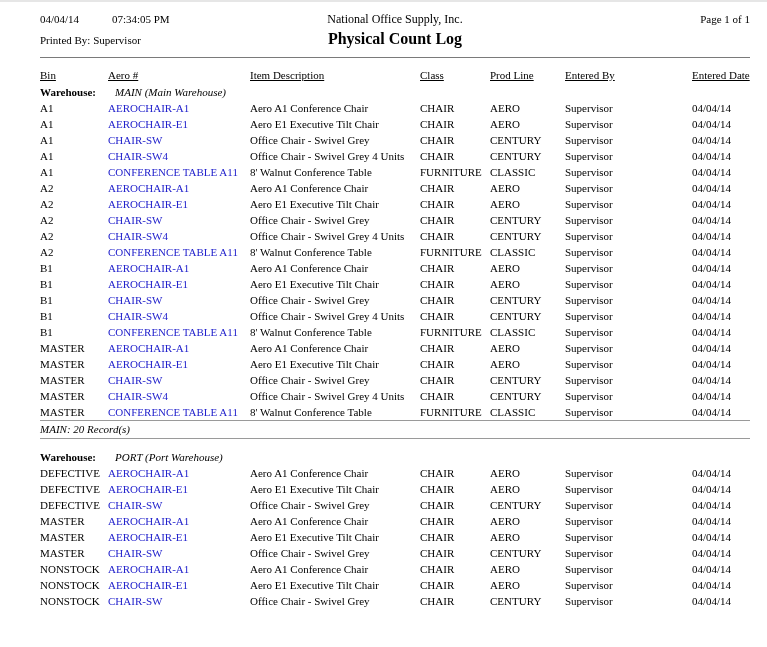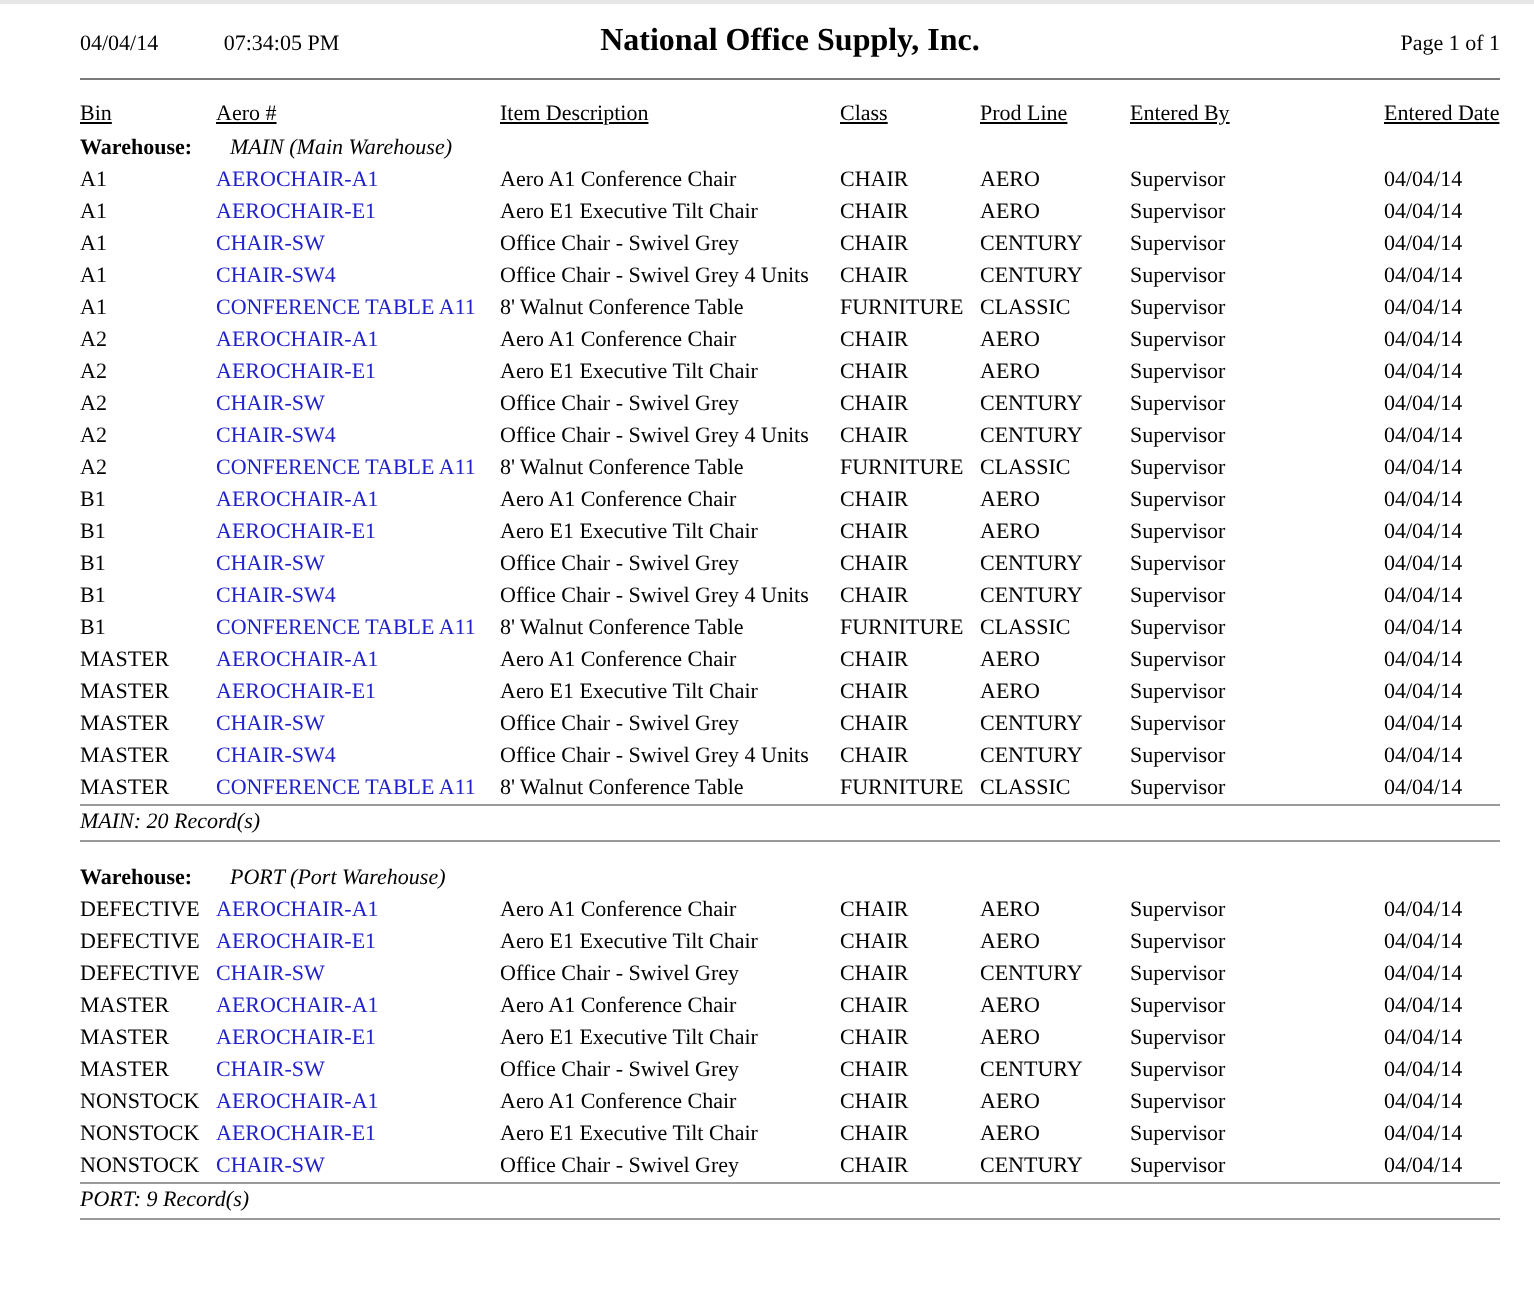--- a/index.html
+++ b/index.html
@@ -12,21 +12,21 @@
     font-size: 11px;
     color: #000000;
     border-top: 2px solid #e6e6e6;
   }
   .page { padding: 10px 17px 0 40px; }
 
   .hdr-row { display: grid; grid-template-columns: 1fr auto 1fr; align-items: baseline; }
   .hdr-left  { justify-self: start; }
   .hdr-center{ justify-self: center; text-align: center; }
   .hdr-right { justify-self: end; text-align: center; }
-  .company { font-weight: bold; font-size: 16px; }
+  .company { font-weight: normal; font-size: 12px; }
   .title   { font-weight: bold; font-size: 16px; padding-top: 3px; }
   .hdr-time { margin-left: 30px; }
 
   .divider { border-bottom: 1px solid #7a7a7a; margin-top: 9px; }
 
   .report-table { width: 710px; border-collapse: collapse; table-layout: fixed; }
   th, td { text-align: left; vertical-align: top; white-space: nowrap; overflow: visible; padding: 0; }
   thead th { font-weight: normal; text-decoration: underline; padding: 11px 0 3px 0; font-size: 11px; }
   tbody td { line-height: 16px; height: 16px; font-size: 11px; }
 
@@ -50,20 +50,25 @@
 <div class="page">
 
   <div>
     <div class="hdr-row">
       <div class="hdr-left">
         <span>04/04/14</span>
         <span class="hdr-time">07:34:05 PM</span>
       </div>
       <div class="hdr-center company">National Office Supply, Inc.</div>
       <div class="hdr-right">Page 1 of 1</div>
+    </div>
+    <div class="hdr-row">
+      <div class="hdr-left">Printed By: Supervisor</div>
+      <div class="hdr-center title">Physical Count Log</div>
+      <div class="hdr-right"></div>
     </div>
   </div>
 
   <div class="divider"></div>
 
   <table class="report-table">
     <colgroup>
       <col style="width:68px">
       <col style="width:142px">
       <col style="width:170px">
@@ -352,22 +357,19 @@
         </tr>
         <tr>
           <td>NONSTOCK</td>
           <td><span class="item-link">CHAIR-SW</span></td>
           <td>Office Chair - Swivel Grey</td>
           <td>CHAIR</td>
           <td>CENTURY</td>
           <td>Supervisor</td>
           <td>04/04/14</td>
         </tr>
-        <tr class="group-footer">
-          <td colspan="7">PORT: 9 Record(s)</td>
-        </tr>
         <tr class="spacer">
           <td colspan="7"></td>
         </tr>
       </tbody>
   </table>
 
 </div>
 
 </body></html>

